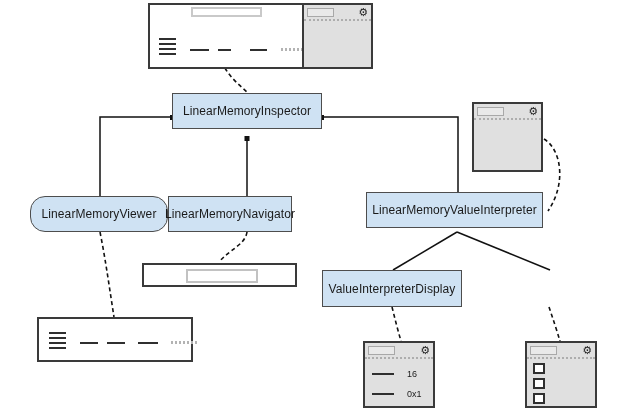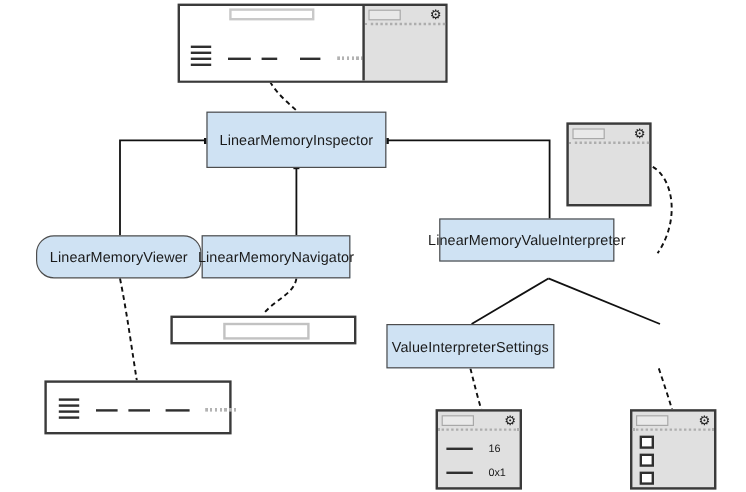--- a/index.html
+++ b/index.html
@@ -114,34 +114,34 @@
     </div>
   </div>
 
   <div class="mockwin graybg panel-right">
     <div class="mock-header">
       <div class="inputbox sm"></div>
       <span class="gear">⚙</span>
     </div>
   </div>
 
-  <div class="node" style="left:172px;top:93px;width:150px;height:47px;">
+  <div class="node" style="left:172px;top:93px;width:150px;height:36px;">
     <span>LinearMemoryInspector</span>
   </div>
   <div class="node" style="left:30px;top:196px;width:138px;height:36px;border-radius:15px;">
     <span>LinearMemoryViewer</span>
   </div>
   <div class="node" style="left:168px;top:196px;width:124px;height:36px;">
     <span>LinearMemoryNavigator</span>
   </div>
-  <div class="node" style="left:366px;top:182px;width:146px;height:36px;">
+  <div class="node" style="left:366px;top:192px;width:177px;height:36px;">
     <span>LinearMemoryValueInterpreter</span>
   </div>
   <div class="node" style="left:322px;top:270px;width:140px;height:37px;">
-    <span>ValueInterpreterSettings</span>
+    <span>ValueInterpreterDisplay</span>
   </div>
 
   <div class="mockwin nav-mock">
     <div class="inputbox nav-input"></div>
   </div>
 
   <div class="mockwin viewer-mock">
     <div class="burger">
       <div class="hline"></div>
         <div class="hline"></div>

